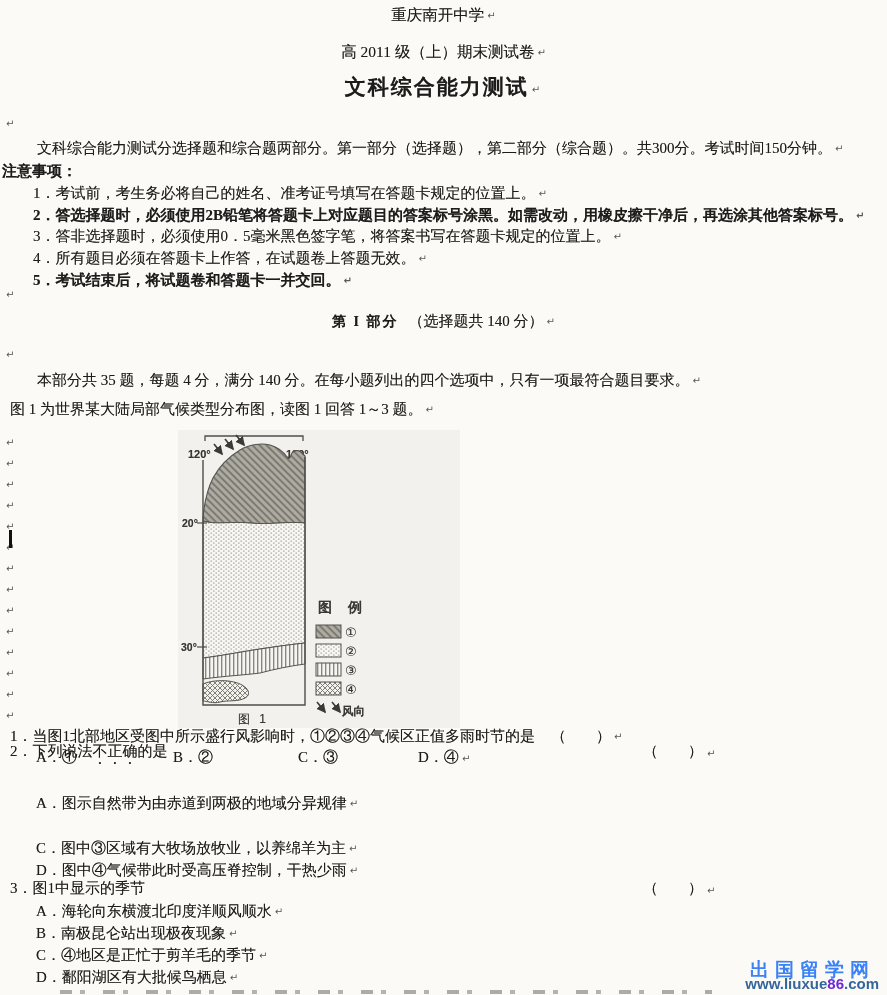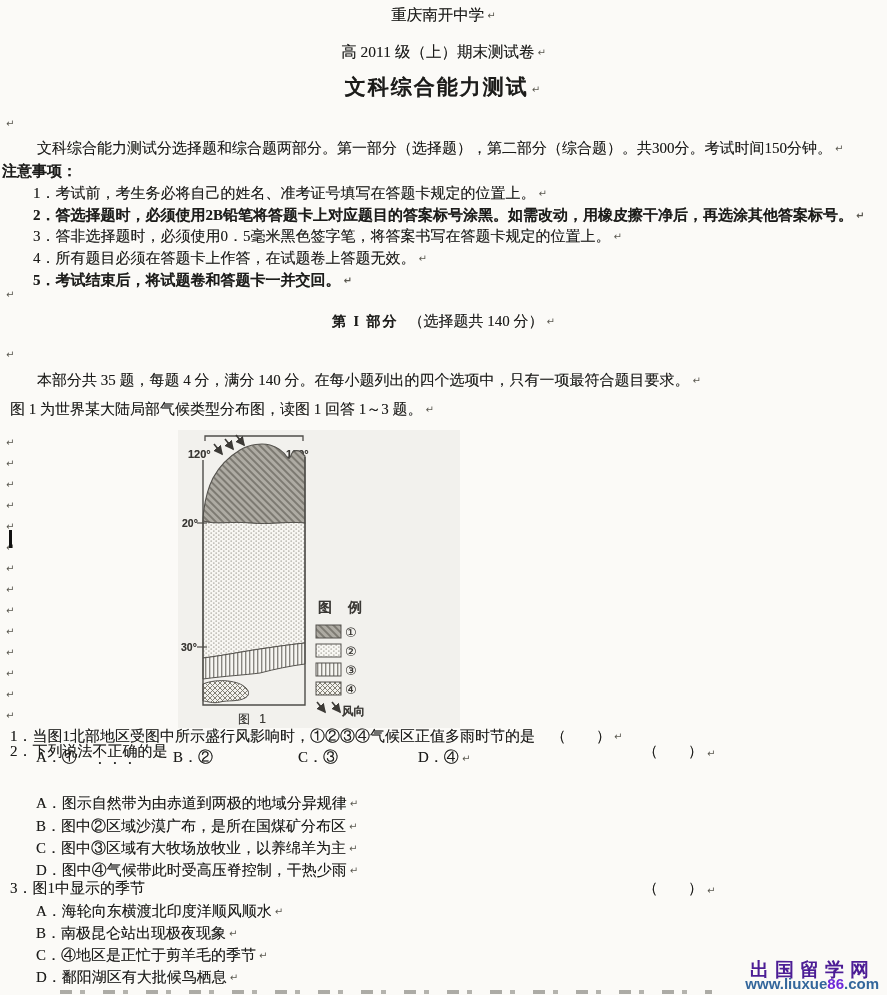--- a/index.html
+++ b/index.html
@@ -16,21 +16,21 @@
   .caret{position:absolute;left:9px;top:530px;width:3px;height:18px;background:#111;}
   .subject{font-size:21px;letter-spacing:2px;}
   .sec-t{font-size:14px;font-weight:600;letter-spacing:2px;}
   .sec-s{font-size:15px;margin-left:10px;}
   .opt{position:absolute;top:0;}
   .emph{ -webkit-text-emphasis:filled dot #1c1c1a; text-emphasis:filled dot #1c1c1a;
          -webkit-text-emphasis-position:under; text-emphasis-position:under right;}
   .bracket-abs{position:absolute;left:633px;top:0;}
   .figure-panel{position:absolute;left:178px;top:430px;width:282px;height:298px;background:#f2f1ed;}
   .wm-name{position:absolute;right:12px;top:957px;font-family:"Liberation Sans","DejaVu Sans",sans-serif;
-           font-weight:bold;font-size:19px;letter-spacing:6px;color:#4c1d95;text-shadow:none;text-align:center;}
+           font-weight:bold;font-size:19px;letter-spacing:6px;color:#3b82f6;text-shadow:none;text-align:center;}
   .wm-url{position:absolute;right:8px;top:975px;font-family:"Liberation Sans","DejaVu Sans",sans-serif;
           font-weight:bold;font-size:15px;color:#33669b;text-shadow:none;}
   .wm-url .red{color:#6d28d9;}
   .cutline{position:absolute;left:60px;right:175px;top:990px;height:4px;opacity:.65;
     background:repeating-linear-gradient(90deg,#82817a 0 12px,transparent 12px 20px,#8e8d86 20px 25px,transparent 25px 43px);}
   svg text{font-family:"Liberation Sans","DejaVu Sans",sans-serif;fill:#3a3834;}
 </style>
 </head>
 <body>
 
@@ -153,21 +153,20 @@
     <span class="opt" style="left:418px;">D．④</span>
     <span class="pm" style="left:462px;top:2px;">↵</span>
   </div>
 
   <div class="l" style="left:10px;top:741px;width:877px;">
     <span>2．下列说法</span><span class="emph">不正确</span><span>的是</span>
     <span class="bracket-abs">（　　）</span>
     <span class="pm" style="left:697px;top:3px;">↵</span>
   </div>
   <div class="l" style="left:36px;top:793px;"><span>A．图示自然带为由赤道到两极的地域分异规律</span><span class="ret">↵</span></div>
-  <div class="l" style="left:36px;top:816px;"><span>B．图中②区域沙漠广布，是所在国煤矿分布区</span><span class="ret">↵</span></div>
   <div class="l" style="left:36px;top:838px;"><span>C．图中③区域有大牧场放牧业，以养绵羊为主</span><span class="ret">↵</span></div>
   <div class="l" style="left:36px;top:860px;"><span>D．图中④气候带此时受高压脊控制，干热少雨</span><span class="ret">↵</span></div>
 
   <div class="l" style="left:10px;top:878px;width:877px;">
     <span>3．图1中显示的季节</span>
     <span class="bracket-abs">（　　）</span>
     <span class="pm" style="left:697px;top:3px;">↵</span>
   </div>
   <div class="l" style="left:36px;top:923px;"><span>B．南极昆仑站出现极夜现象</span><span class="ret">↵</span></div>
   <div class="l" style="left:36px;top:901px;"><span>A．海轮向东横渡北印度洋顺风顺水</span><span class="ret">↵</span></div>

